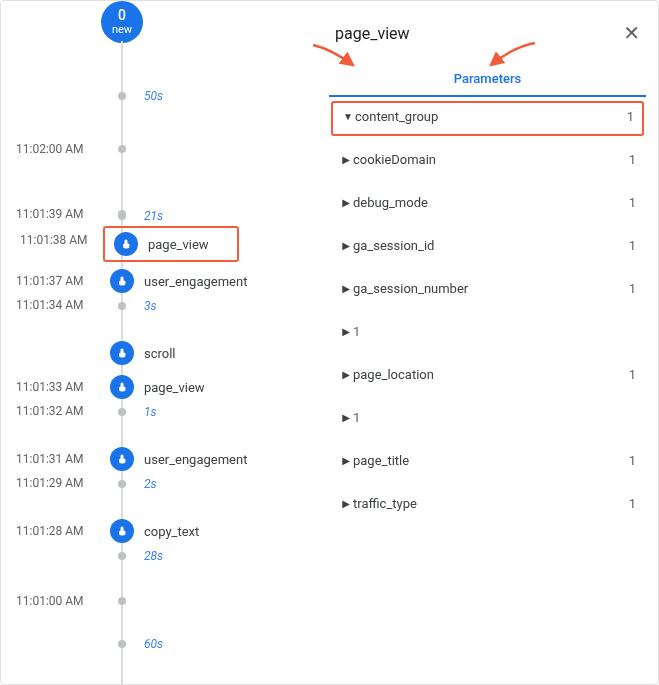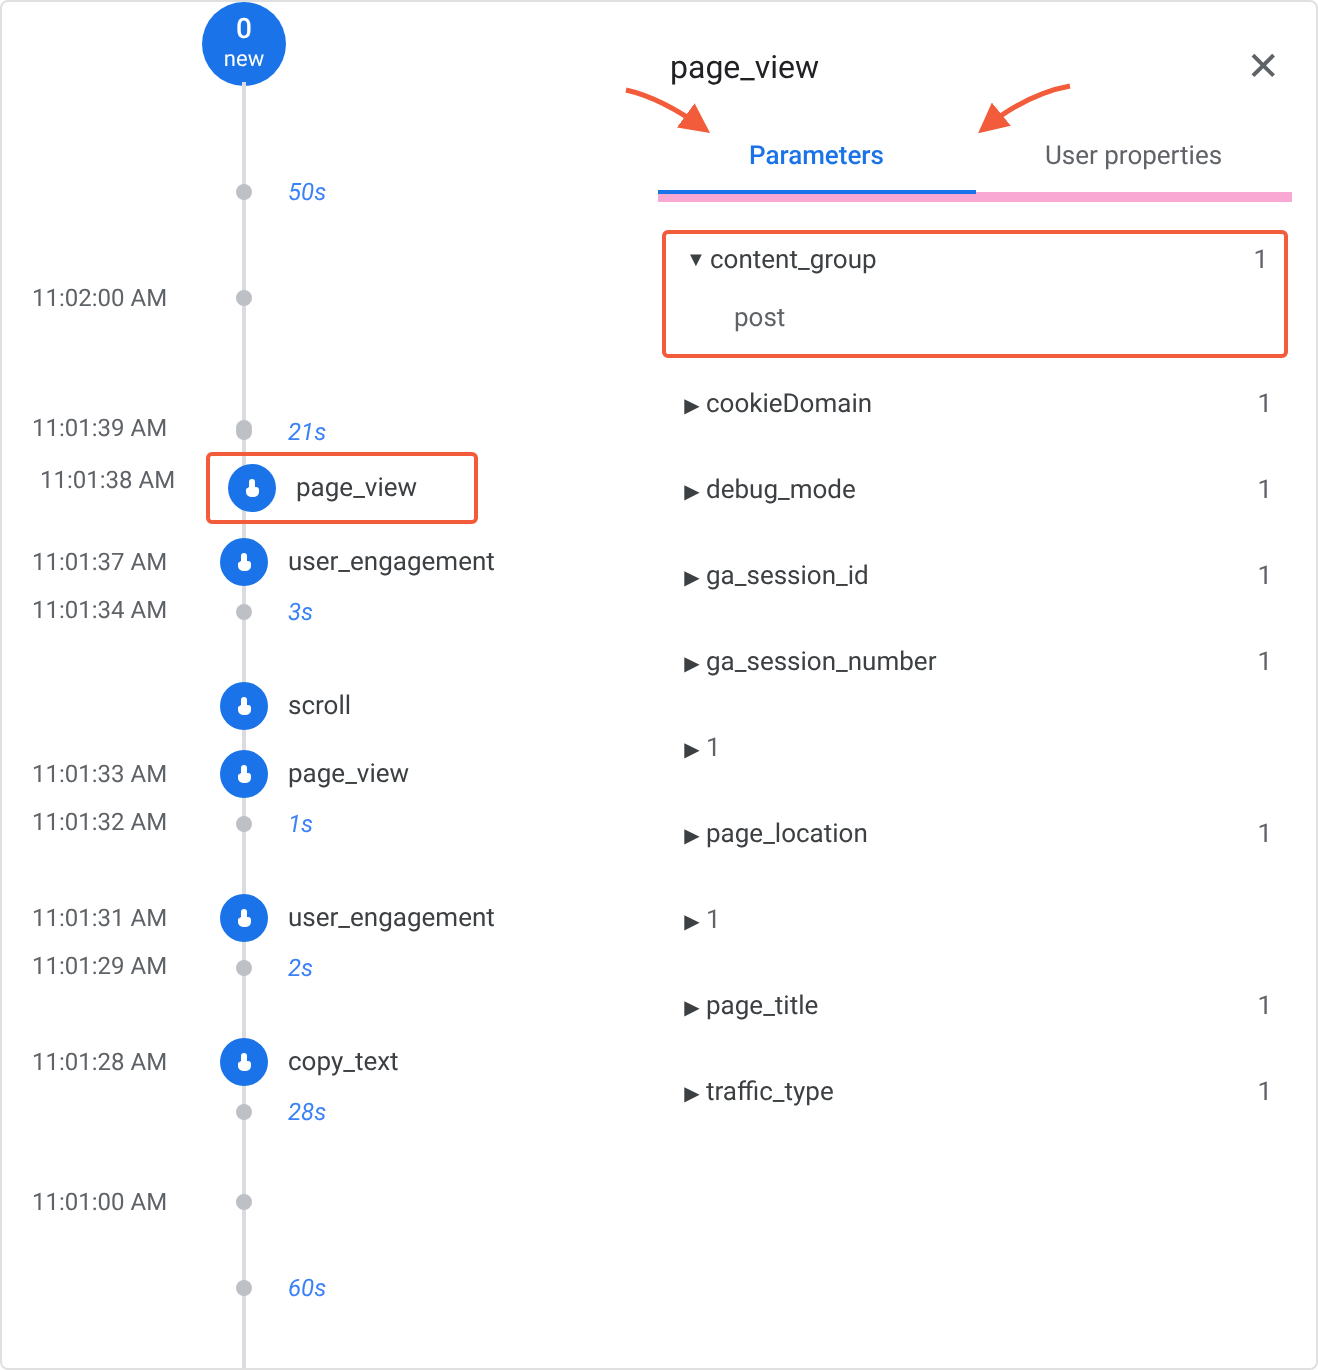--- a/index.html
+++ b/index.html
@@ -119,22 +119,22 @@
     align-items: center;
     justify-content: space-between;
     padding: 12px 6px 18px 6px;
   }
   .detail-title { font-size: 16px; color: #202124; }
   .close-x { font-size: 20px; color: #5f6368; cursor: pointer; line-height: 1; }
 
   .tabs-wrap {
     position: relative;
     display: flex;
-    border-bottom: 5px solid #f9a8d4;
-    margin-bottom: 10px;
+    border-bottom: 1px solid #f9a8d4;
+    margin-bottom: 0;
   }
   .tab {
     flex: 1;
     text-align: center;
     padding: 10px 0;
     font-size: 13px;
     color: #5f6368;
     cursor: pointer;
     position: relative;
   }
@@ -298,21 +298,20 @@
   </div>
 
   <div class="right-col">
     <div class="detail-header">
       <span class="detail-title">page_view</span>
       <span class="close-x">✕</span>
     </div>
 
     <div class="tabs-wrap">
       <div class="tab active">Parameters</div>
-      <div class="tab">User properties</div>
 
       <div class="anno-arrow" style="left:-18px; top:-18px;">
         <svg width="50" height="30">
             <defs>
               <marker id="ah1" markerWidth="6" markerHeight="6" refX="5" refY="3" orient="auto">
                 <path d="M0,0 L6,3 L0,6 Z" fill="#f25c3b"></path>
               </marker>
             </defs>
             <path d="M2,2 Q20,6 42,22" stroke="#f25c3b" stroke-width="2.5" fill="none" marker-end="url(#ah1)"></path>
           </svg>
@@ -329,21 +328,20 @@
       </div>
     </div>
 
     <div class="param-list">
       <div class="param-box">
         <div class="param-head">
           <span class="arrow">▼</span>
           <span class="pname">content_group</span>
           <span class="pcount">1</span>
         </div>
-        <div class="param-value">post</div>
       </div>
       <div id="param-rows">
           <div class="param-row">
             <span class="arrow">▶</span>
             <span class="pname">cookieDomain</span>
             <span class="pcount">1</span>
           </div>
           <div class="param-row">
             <span class="arrow">▶</span>
             <span class="pname">debug_mode</span>

